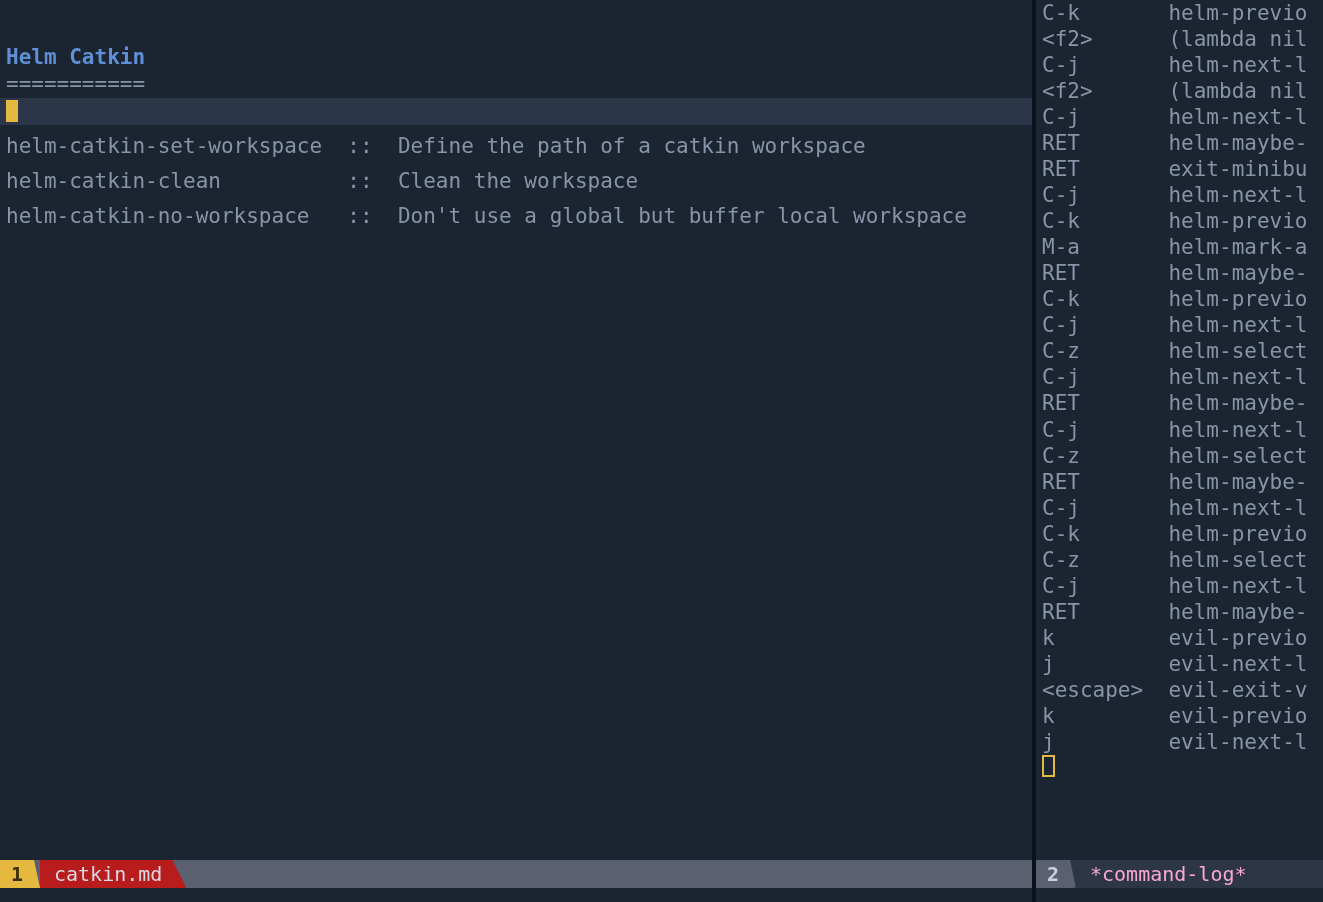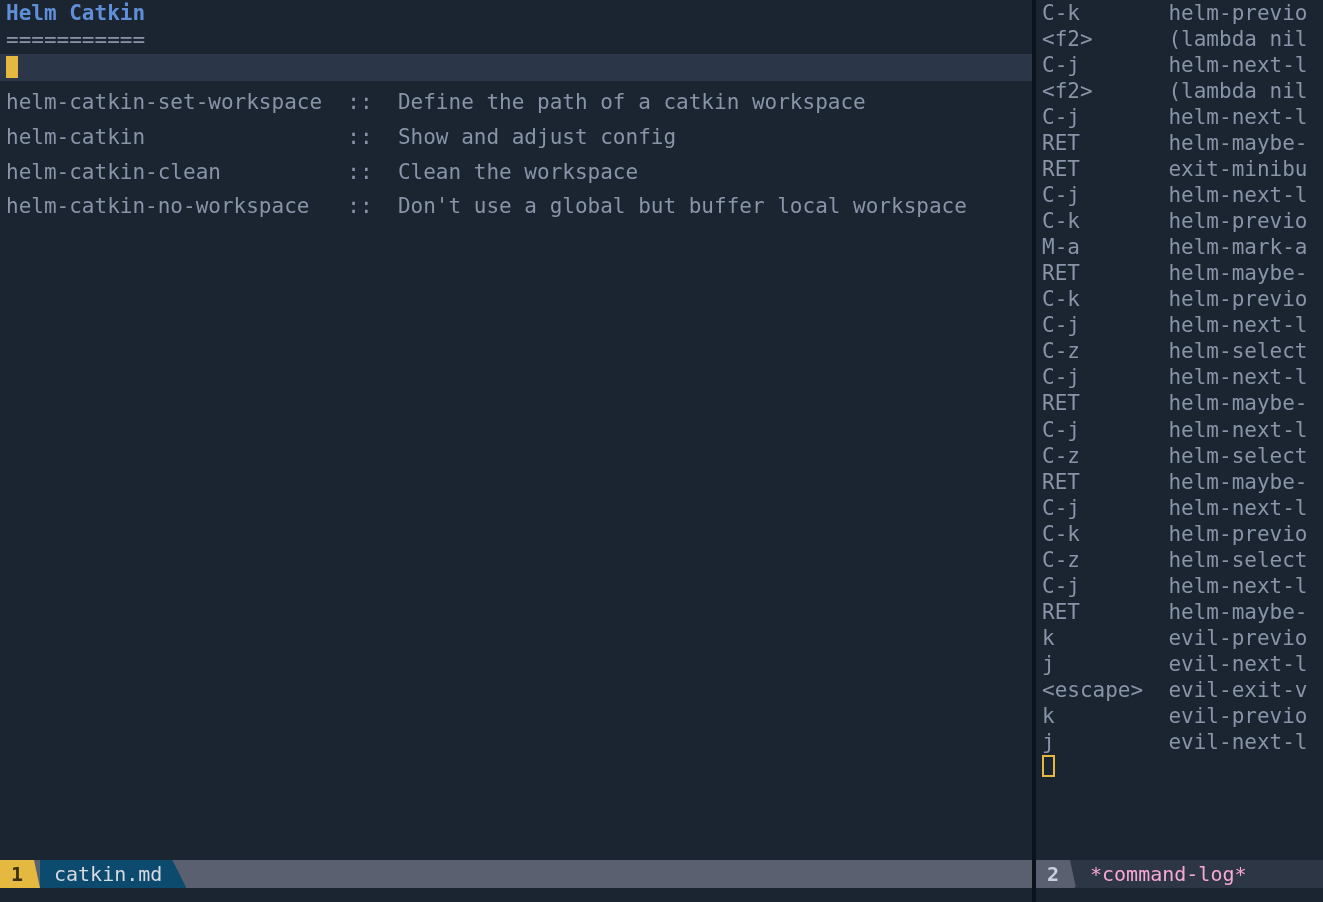--- a/index.html
+++ b/index.html
@@ -25,20 +25,21 @@
       position: relative;
       overflow: hidden;
     }
     .buffer {
       padding: 0 6px;
       line-height: 1.28;
     }
     .title-line {
       color: #5f8fd6;
       font-weight: 600;
+      margin-top: 44px;
     }
     .underline-line { color: #8894a8; }
     .selection-line {
       background: #2b3648;
       height: 27px;
       display: flex;
       align-items: center;
       margin: 0 -6px;
       padding-left: 6px;
     }
@@ -87,21 +88,21 @@
       border-top-right-radius: 3px;
       border-bottom-right-radius: 3px;
     }
     .modeline-name {
       padding: 0 14px;
       display: flex;
       align-items: center;
       color: #f9a8d4;
     }
     .modeline-active .modeline-seg1 {
-      background: #0c4a6e;
+      background: #b91c1c;
       padding: 4px 14px;
       display: flex;
       align-items: center;
       color: #d6dae3;
       clip-path: polygon(0 0, calc(100% - 14px) 0, 100% 100%, 0 100%);
       padding-right: 24px;
     }
     .modeline-active .win-badge {
        clip-path: polygon(0 0, calc(100% - 6px) 0, 100% 100%, 0 100%);
        width: 40px;
@@ -124,21 +125,20 @@
 
   <div class="left-pane">
     <div class="buffer left-content">
       <div class="title-line">Helm Catkin</div>
       <div class="underline-line">===========</div>
       <div class="selection-line">
         <span class="cursor-block"></span>
       </div>
       <div id="cmd-list">
           <div class="cmd-row">helm-catkin-set-workspace  ::  Define the path of a catkin workspace</div>
-          <div class="cmd-row">helm-catkin                ::  Show and adjust config</div>
           <div class="cmd-row">helm-catkin-clean          ::  Clean the workspace</div>
           <div class="cmd-row">helm-catkin-no-workspace   ::  Don't use a global but buffer local workspace</div>
         </div>
     </div>
 
     <div class="modeline modeline-active">
       <div class="win-badge">1</div>
       <div class="modeline-seg1">catkin.md</div>
     </div>
     <div class="minibuffer"></div>

